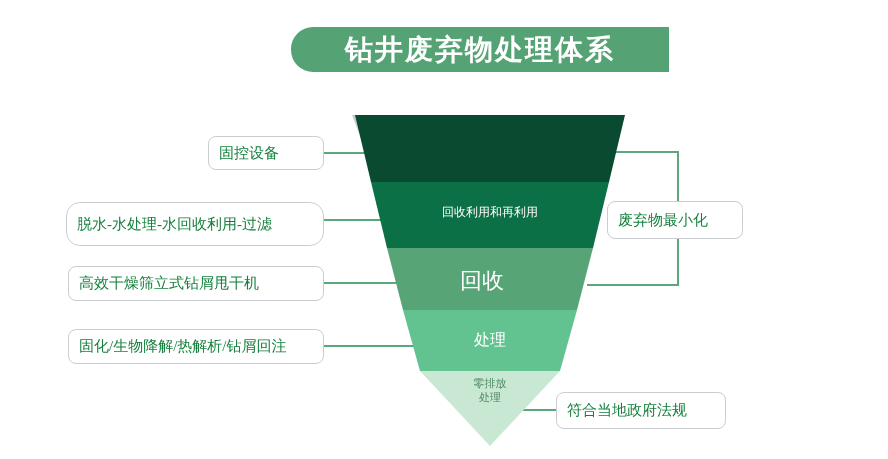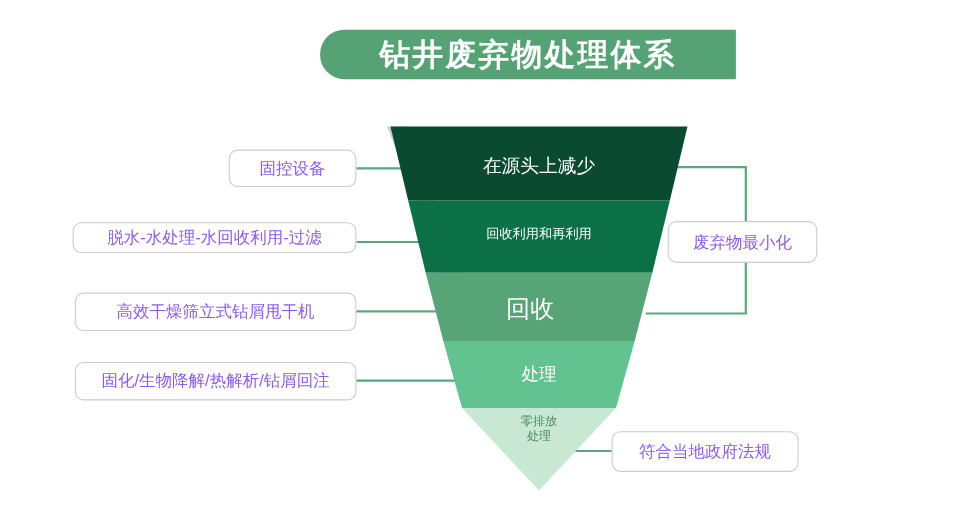--- a/index.html
+++ b/index.html
@@ -57,29 +57,29 @@
 
   
   .callout {
     position: absolute;
     box-sizing: border-box;
     background: #ffffff;
     border: 1px solid #c9ccd1;
     border-radius: 8px;
     display: flex;
     align-items: center;
-    justify-content: center;
     font-size: 15px;
-    color: #8b5cf6;
+    color: #15803d;
     white-space: nowrap;
     padding: 0 10px;
+    font-family: Liberation Serif, serif;
   }
 
   .box-a { left: 208px; top: 136px; width: 116px; height: 34px; }
-  .box-b { left: 66px;  top: 202px; width: 258px; height: 28px; }
+  .box-b { left: 66px;  top: 202px; width: 258px; height: 44px; border-radius: 14px; }
   .box-c { left: 68px;  top: 266px; width: 256px; height: 35px; }
   .box-d { left: 68px;  top: 329px; width: 256px; height: 35px; }
   .box-e { left: 607px; top: 201px; width: 136px; height: 38px; }
   .box-f { left: 556px; top: 392px; width: 170px; height: 37px; }
 
   
   .funnel-label {
     position: absolute;
     text-align: center;
     color: #ffffff;
@@ -126,21 +126,20 @@
 
     <polygon points="352,115 372,115 498,450 480,450" fill="url(#shadeLeft)"></polygon>
 
     <polygon points="355,115 625,115 609,182 371,182" fill="#0a4a30"></polygon>
     <polygon points="371,182 609,182 593,248 387,248" fill="#0c7046"></polygon>
     <polygon points="387,248 593,248 577,310 403,310" fill="#57a477"></polygon>
     <polygon points="403,310 577,310 560,371 420,371" fill="#62c390"></polygon>
     <polygon points="420,371 560,371 490,446" fill="#c9e8d4"></polygon>
   </svg>
 
-  <div class="funnel-label fl-1">在源头上减少</div>
   <div class="funnel-label fl-2">回收利用和再利用</div>
   <div class="funnel-label fl-3">回收</div>
   <div class="funnel-label fl-4">处理</div>
   <div class="funnel-label fl-5">
     <div>零排放</div>
     <div>处理</div>
   </div>
 
   <div class="callout box-a">
     <span>固控设备</span>

